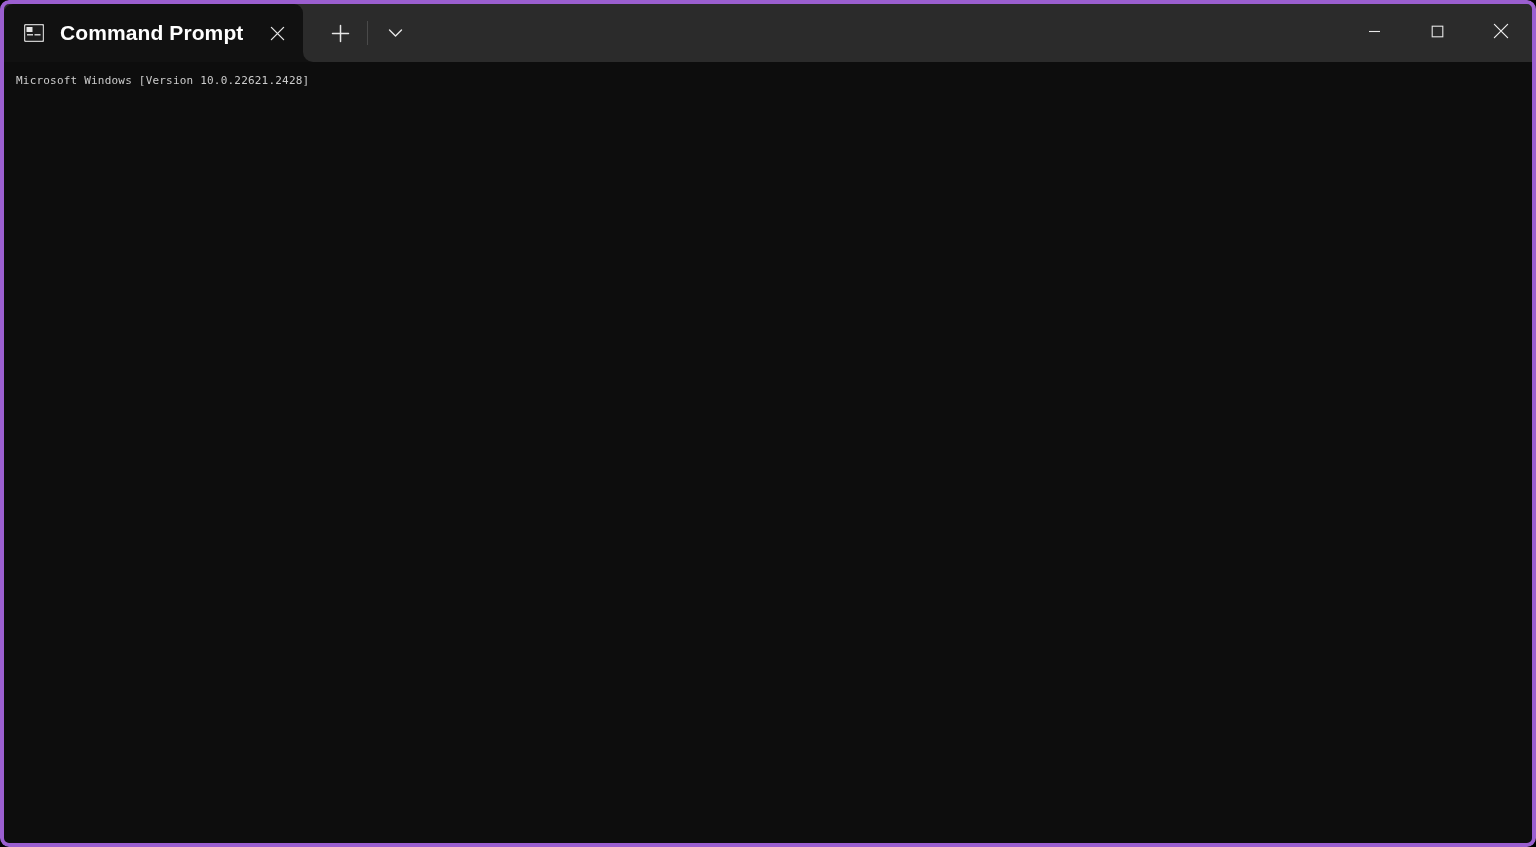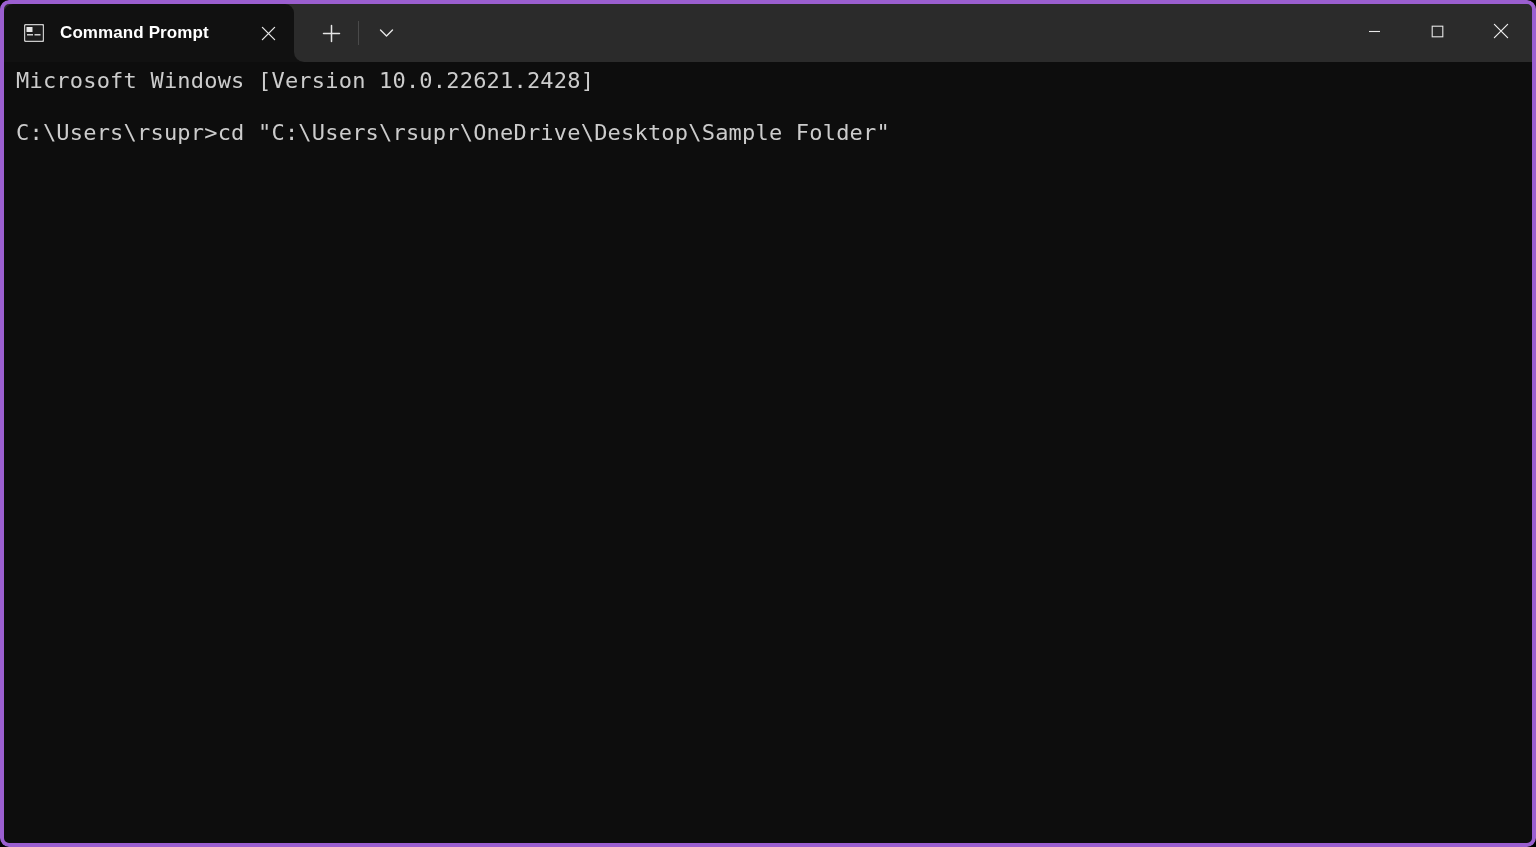--- a/index.html
+++ b/index.html
@@ -68,21 +68,21 @@
   .tab-icon {
     width: 20px;
     height: 18px;
     flex: 0 0 auto;
     margin-right: 16px;
     display: block;
   }
 
   .tab-title {
     color: #ffffff;
-    font-size: 17px;
+    font-size: 21px;
     font-weight: bold;
     letter-spacing: 0.1px;
     white-space: nowrap;
     flex: 1 1 auto;
   }
 
   .tab-close {
     width: 40px;
     height: 40px;
     margin: 0 6px 0 14px;
@@ -163,21 +163,21 @@
     background: #0d0d0d;
     padding: 6px 0 0 12px;
     box-sizing: border-box;
     overflow: hidden;
     z-index: 10;
   }
 
   #console-output {
     margin: 0;
     font-family: "DejaVu Sans Mono", "Liberation Mono", monospace;
-    font-size: 22px;
+    font-size: 11px;
     line-height: 26px;
     color: #cccccc;
     white-space: pre;
     letter-spacing: 0.2px;
   }
 
   .line { display: block; min-height: 26px; }
 </style>
 </head>
 <body>
@@ -238,17 +238,17 @@
       <span class="caption-btn close">
         <svg width="16" height="16" viewBox="0 0 16 16">
           <path d="M1.4 1.4 L14.6 14.6 M14.6 1.4 L1.4 14.6" stroke="#efefef" stroke-width="1.2" stroke-linecap="round"></path>
         </svg>
       </span>
     </div>
 
   </div>
 
   <div id="terminal">
-    <pre id="console-output"><span class="line">Microsoft Windows [Version 10.0.22621.2428]</span><span class="line"> </span><span class="line">C:\Users\rsupr&gt;cd "C:\Users\rsupr\OneDrive\Desktop\Sample Folder"</span></pre>
+    <pre id="console-output"><span class="line">Microsoft Windows [Version 10.0.22621.2428]</span><span class="line"> </span></pre>
   </div>
 
   <div id="window-border"></div>
 </div>
 
 </body></html>

